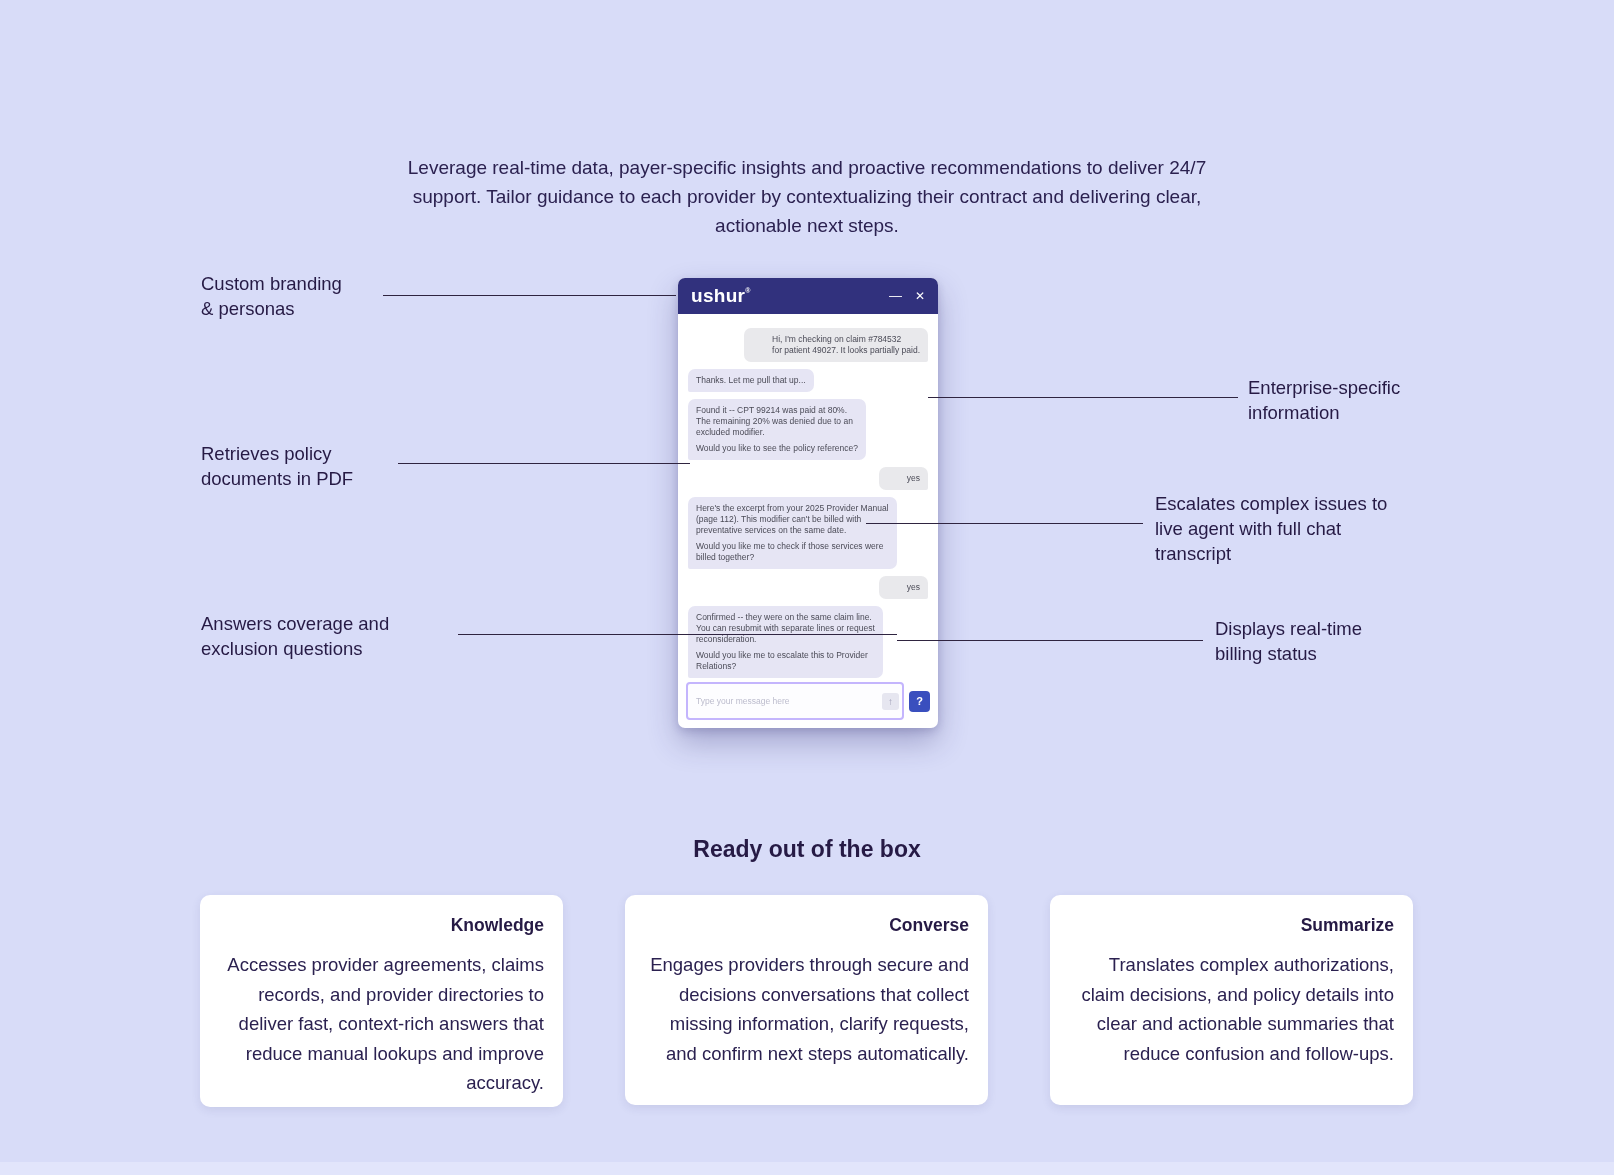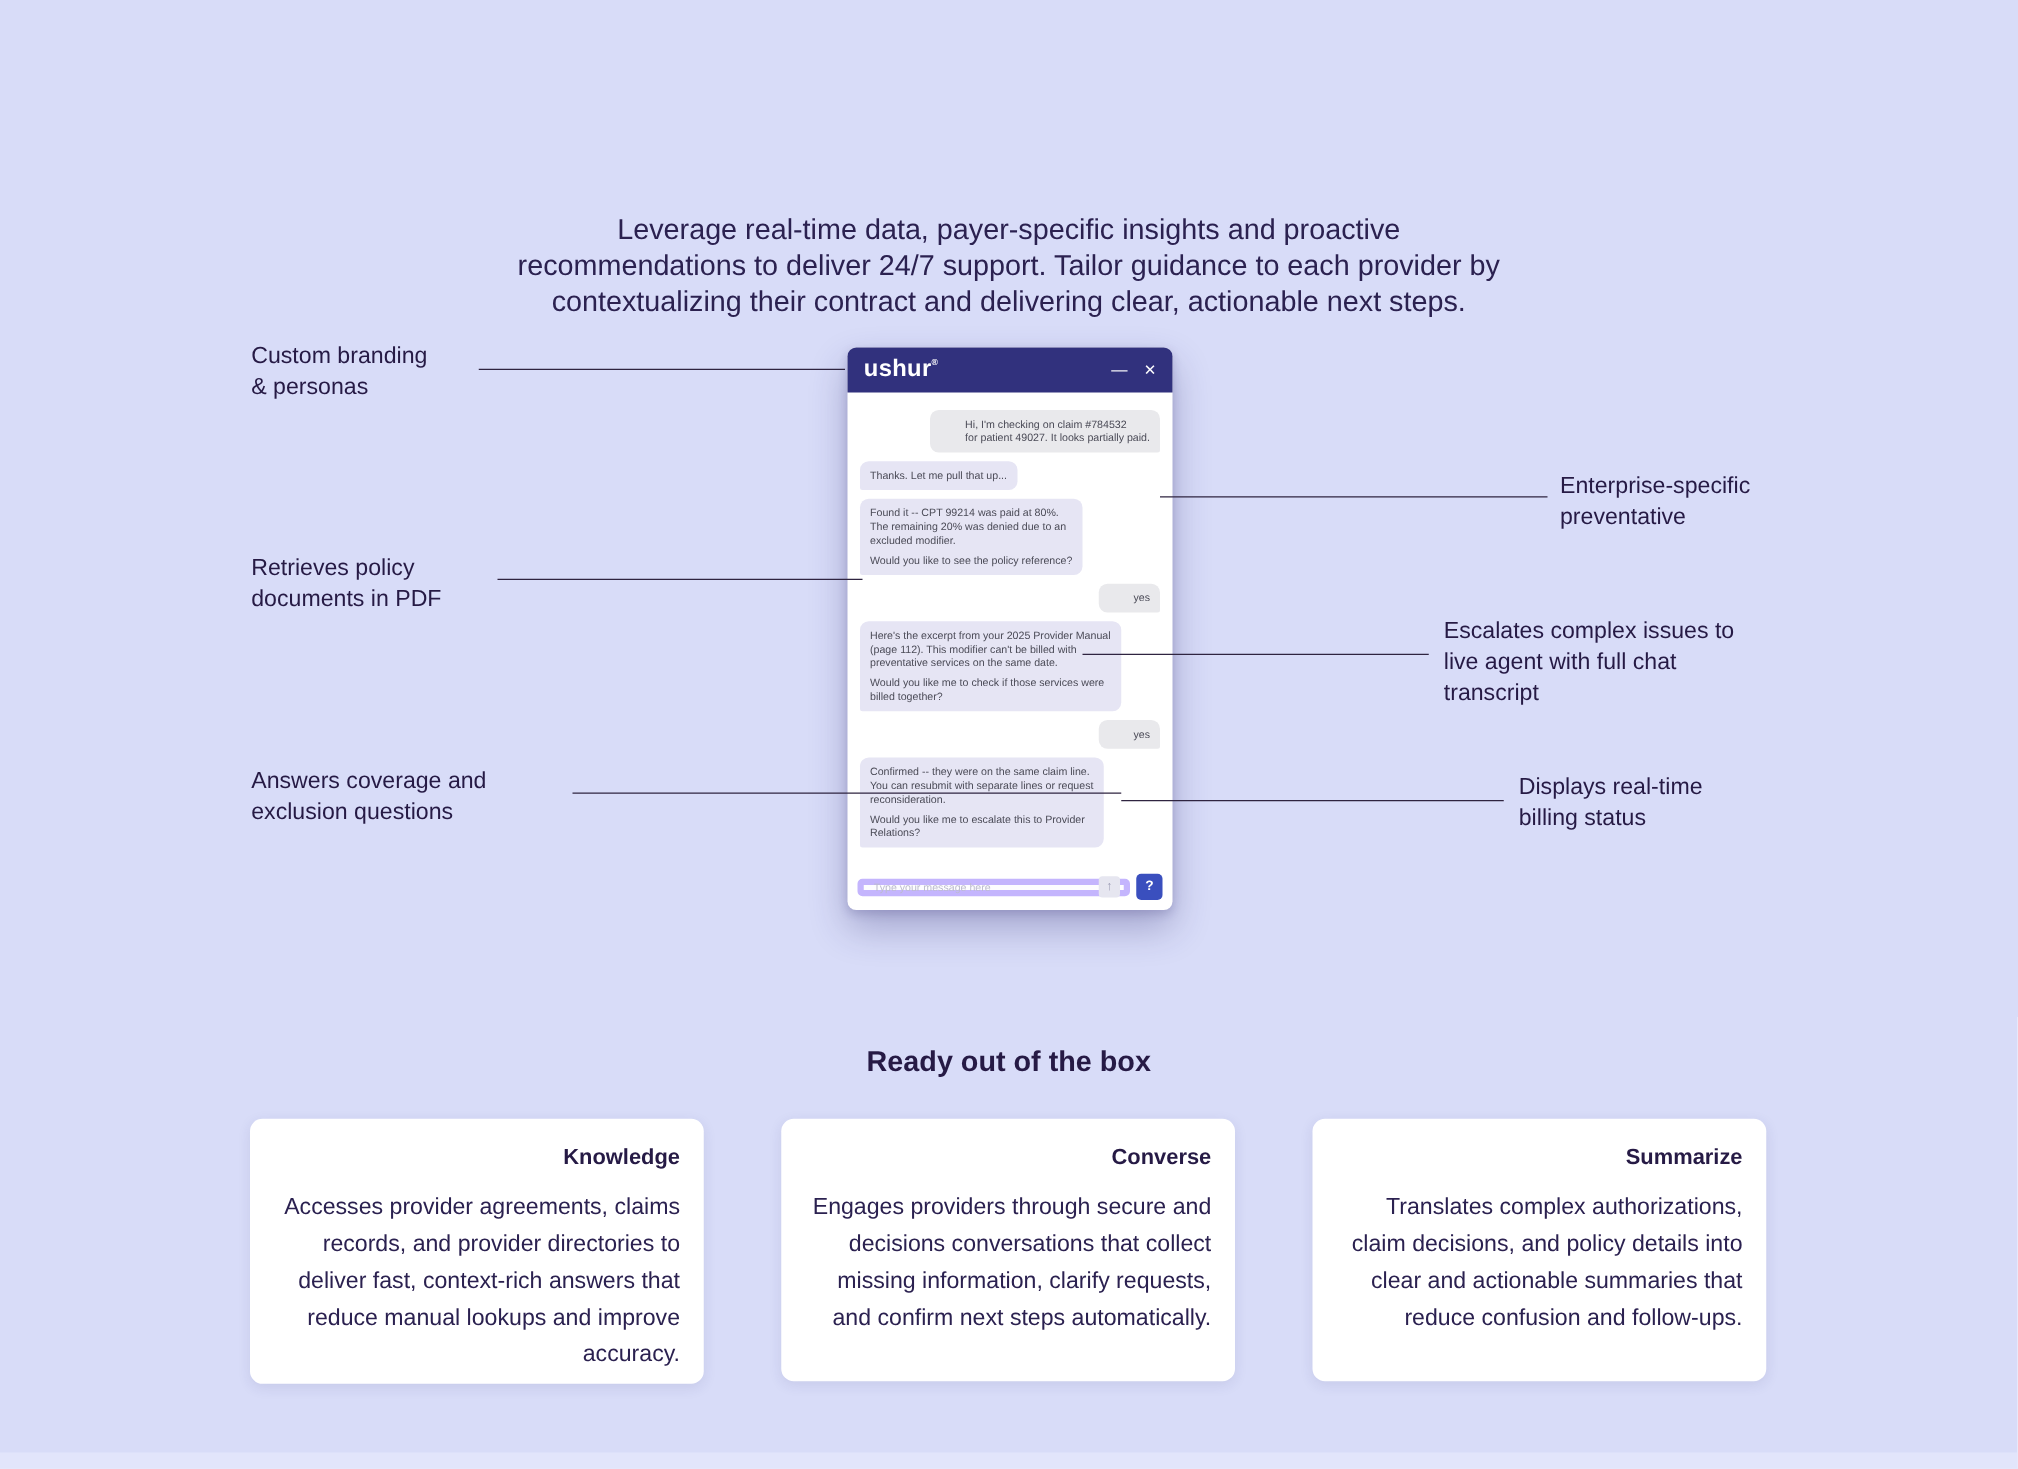--- a/index.html
+++ b/index.html
@@ -4,21 +4,21 @@
 <style>
   * { margin:0; padding:0; box-sizing:border-box; }
   html,body { width:1614px; height:1175px; }
   body { font-family:"Liberation Sans","DejaVu Sans",sans-serif; }
   .page { position:relative; width:1614px; height:1175px; background:#d8dcf8; overflow:hidden; }
 
   
   .hero-title { position:absolute; top:30px; left:0; width:100%; text-align:center;
     font-size:43px; line-height:55px; font-weight:bold; letter-spacing:-0.5px; color:#261a45; }
   .hero-sub { position:absolute; top:153px; left:50%; transform:translateX(-50%); width:800px;
-    text-align:center; font-size:23px; line-height:29px; color:#2b2150;margin-top:16px; }
+    text-align:center; font-size:19px; line-height:29px; color:#2b2150; }
 
   
   .callout { position:absolute; font-size:18.5px; line-height:25px; color:#261a45; white-space:pre-line; z-index:3; }
   .connector { position:absolute; height:1px; background:#2f2440; z-index:3; }
 
   
   .chat-widget { position:absolute; left:678px; top:278px; width:260px; height:450px;
     background:#ffffff; border-radius:7px; z-index:2; display:flex; flex-direction:column;
     box-shadow:0 14px 30px rgba(44,40,110,.30), 0 3px 8px rgba(44,40,110,.18); }
   .titlebar { height:36px; background:#31317d; border-radius:7px 7px 0 0;
@@ -32,22 +32,22 @@
 
   .messages { flex:1 1 auto; overflow:hidden; padding:14px 10px 4px;
     display:flex; flex-direction:column; gap:7px; font-size:8.5px; line-height:11px; color:#4b4b57; }
   .bubble { max-width:215px; padding:6px 8px; border-radius:7px; }
   .bubble .para { white-space:pre-line; }
   .bubble .para + .para { margin-top:5px; }
   .bubble.user { align-self:flex-end; background:#e9e9ec; border-bottom-right-radius:2px;padding-left:28px; }
   .bubble.bot { align-self:flex-start; background:#e6e5f4; border-bottom-left-radius:2px; }
 
   .input-row { flex:0 0 auto; display:flex; align-items:center; gap:5px; padding:0 8px 8px; }
-  .chat-field { flex:1; display:flex; align-items:center; height:14px;
-    border:5px solid #c4b5fd; border-radius:4px; background:#fdfdff; padding:0 3px 0 8px; }
+  .chat-field { flex:1; display:flex; align-items:center; height:38px;
+    border:2px solid #c4b5fd; border-radius:4px; background:#fdfdff; padding:0 3px 0 8px; }
   .chat-input { flex:1; border:none; outline:none; background:transparent;
     font-family:"Liberation Sans","DejaVu Sans",sans-serif; font-size:8.5px; color:#4b4b57; min-width:0; }
   .chat-input::placeholder { color:#bcbccd; }
   .send-btn { width:17px; height:17px; flex:0 0 auto; background:#e6e6f0; border:none; border-radius:3px;
     color:#9b9bb4; font-size:10px; line-height:17px; text-align:center; cursor:pointer; }
   .help-btn { width:21px; height:21px; flex:0 0 auto; background:#3a4fbe; border:none; border-radius:4px;
     color:#ffffff; font-size:11px; font-weight:bold; line-height:21px; text-align:center; cursor:pointer; }
 
   
   .ready-title { position:absolute; top:836px; left:0; width:100%; text-align:center;
@@ -75,21 +75,21 @@
 
   <div class="callout" style="left:201px; top:441px;">Retrieves policy
 documents in PDF</div>
   <div class="connector" style="left:398px; top:463px; width:292px;"></div>
 
   <div class="callout" style="left:201px; top:611px;">Answers coverage and
 exclusion questions</div>
   <div class="connector" style="left:458px; top:634px; width:439px;"></div>
 
   <div class="callout" style="left:1248px; top:375px;">Enterprise-specific
-preventative</div>
+information</div>
   <div class="connector" style="left:928px; top:397px; width:310px;"></div>
 
   <div class="callout" style="left:1155px; top:491px;">Escalates complex issues to
 live agent with full chat
 transcript</div>
   <div class="connector" style="left:866px; top:523px; width:277px;"></div>
 
   <div class="callout" style="left:1215px; top:616px;">Displays real-time
 billing status</div>
   <div class="connector" style="left:897px; top:640px; width:306px;"></div>

